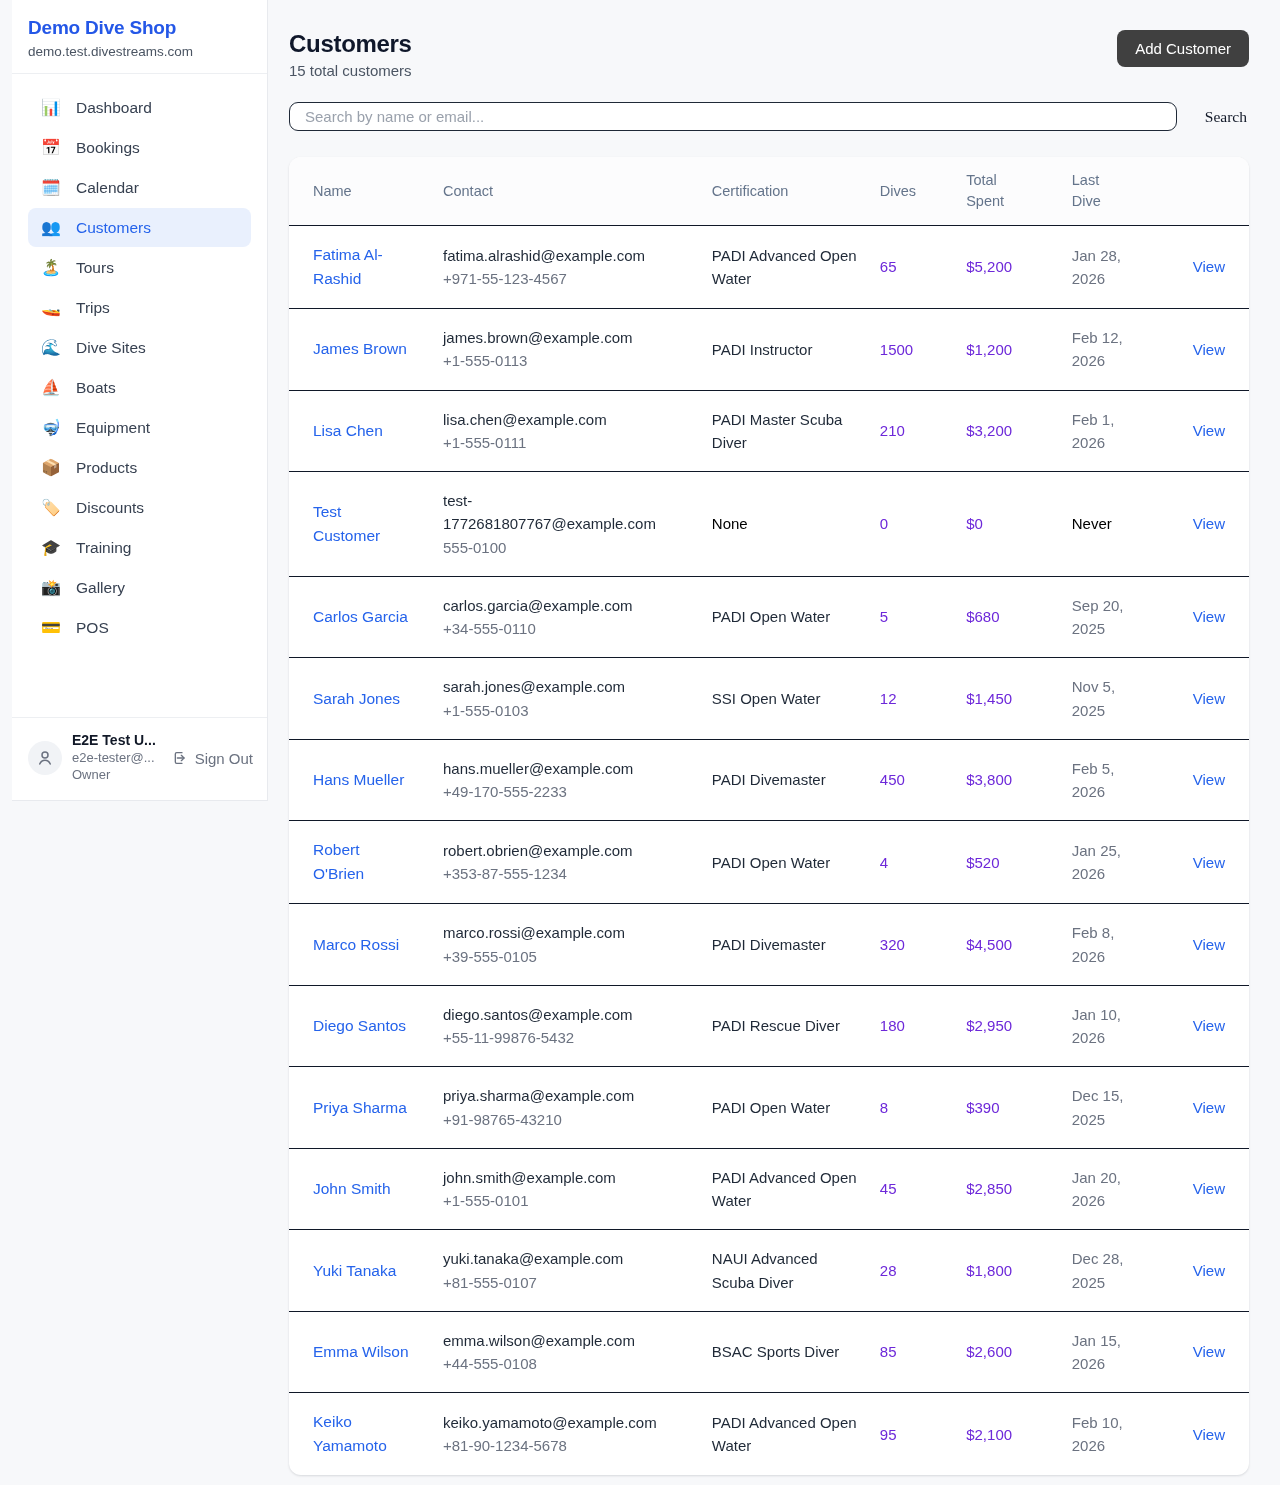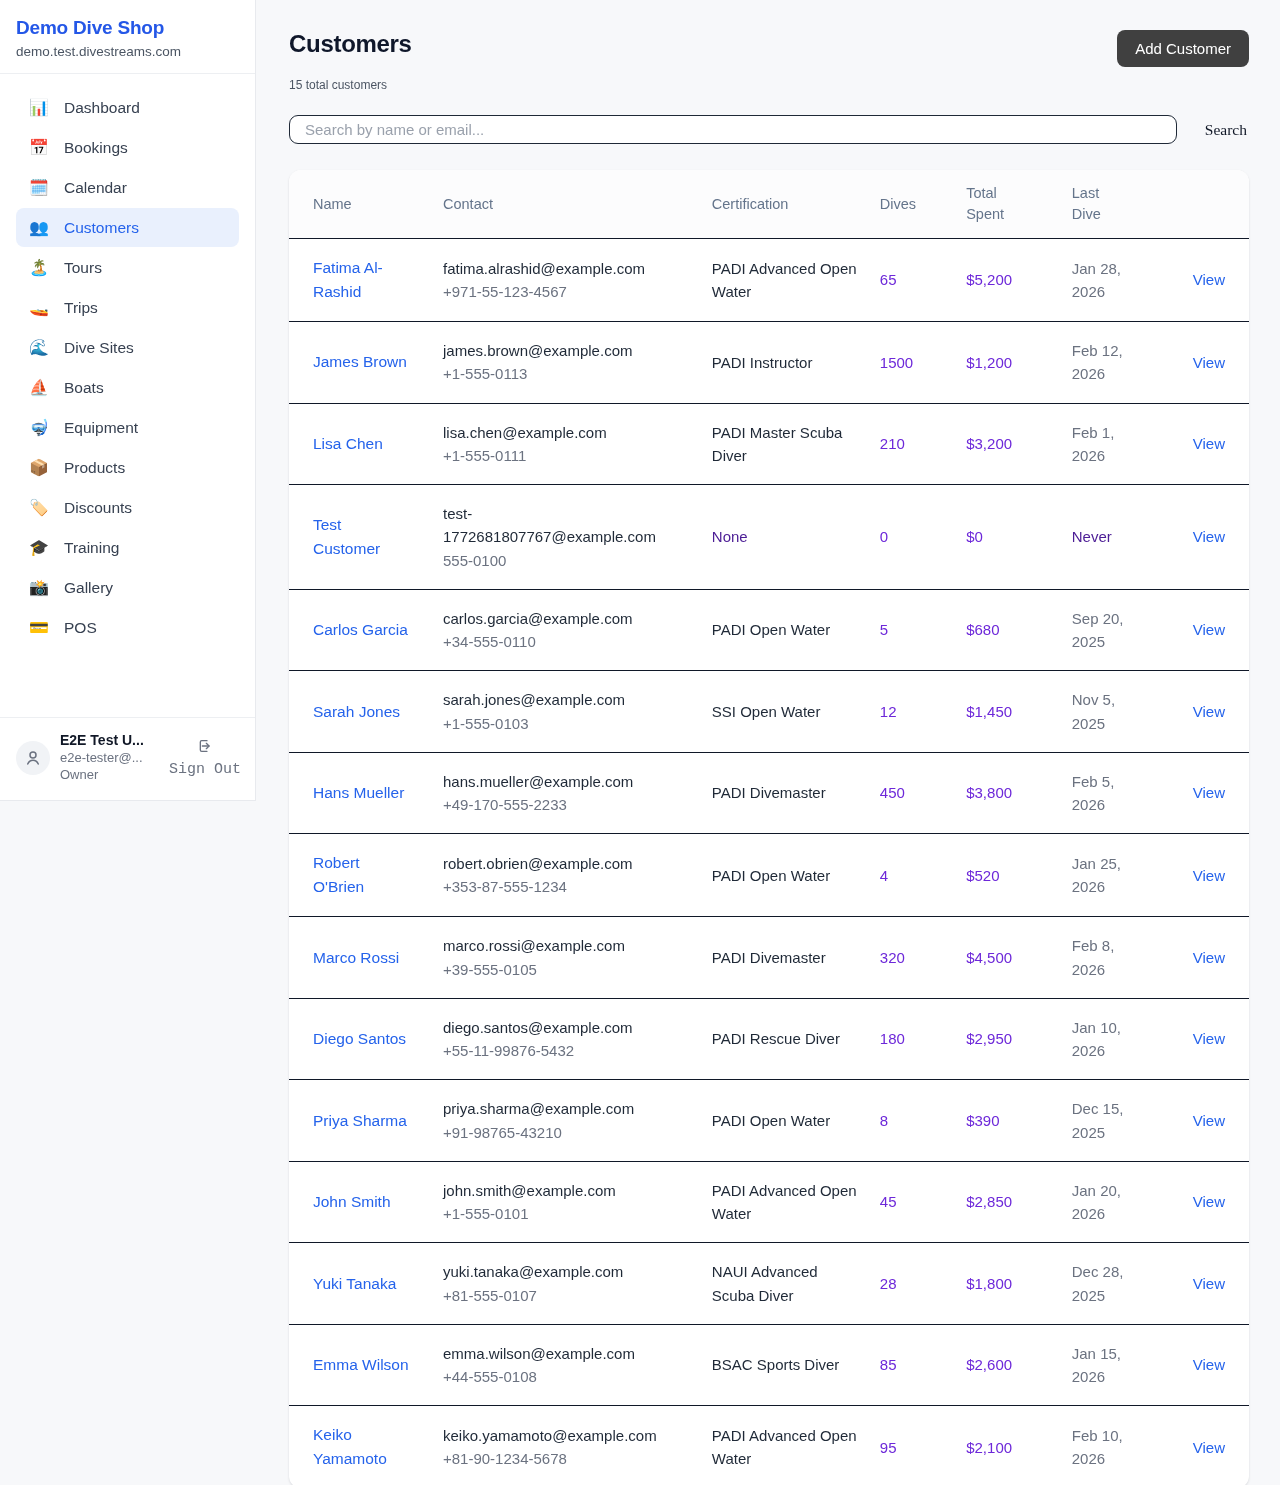--- a/index.html
+++ b/index.html
@@ -7,21 +7,21 @@
   body {
     font-family: "Liberation Sans", sans-serif;
     background: #f7f8fa;
     min-height: 1485px;
     position: relative;
     color: #111827;
   }
 
   
   .sidebar {
-    position: absolute; top: 0; left: 0;
+    position: absolute; top: 0; left: 12px;
     width: 256px; height: 801px;
     background: #ffffff;
     border-right: 1px solid #e8eaee;
     border-bottom: 1px solid #e8eaee;
     display: flex; flex-direction: column;
   }
   .side-head { padding: 17px 16px 14px 16px; border-bottom: 1px solid #edeff2; }
   .brand { color: #2457e7; font-size: 19px; font-weight: bold; letter-spacing: -0.2px; }
   .domain { color: #4b5563; font-size: 13.5px; margin-top: 5px; }
   .nav { padding: 14px 16px 8px 16px; }
@@ -41,28 +41,28 @@
   .avatar {
     width: 34px; height: 34px; border-radius: 50%;
     background: #f1f3f6; flex: 0 0 34px;
     display: flex; align-items: center; justify-content: center;
   }
   .u-name { font-size: 14px; font-weight: bold; color: #111827; margin-bottom: 2px; }
   .u-mail, .u-role { font-size: 13px; color: #6b7280; line-height: 1.3; }
   .signout {
     margin-left: auto; display: flex; align-items: center; gap: 7px;
     color: #6b7280; font-size: 15px; background: none; border: none;
-    font-family: Liberation Mono, monospace; cursor: pointer; white-space: nowrap; flex-direction: column;
+    font-family: Liberation Sans, sans-serif; cursor: pointer; white-space: nowrap;
   }
 
   
   .main { margin-left: 256px; padding: 30px 31px 25px 33px; }
   .page-head { display: flex; justify-content: space-between; align-items: flex-start; }
   .page-title { font-size: 24px; font-weight: 800; color: #0f172a; letter-spacing: -0.3px; }
-  .page-sub { font-size: 12px; color: #4b5563; margin-top: 20px; }
+  .page-sub { font-size: 15px; color: #4b5563; margin-top: 4px; }
   .btn-primary {
     background: #404040; color: #fff; border: none; border-radius: 8px;
     font-size: 15px; font-weight: 500; font-family: inherit;
     padding: 0 18px; height: 37px; cursor: pointer;
   }
   .search-row { display: flex; align-items: center; gap: 26px; margin-top: 23px; }
   .search-input {
     flex: 1; height: 29px; border: 1px solid #1f2937; border-radius: 9px;
     padding: 0 15px; font-size: 15px; font-family: inherit; color: #111827;
     background: #fff; outline: none;
@@ -97,21 +97,21 @@
   tbody td:last-child  { padding-right: 24px; text-align: right; }
   .name-link {
     color: #2563eb; text-decoration: none; font-size: 15.5px;
     display: inline-block; max-width: 96px; cursor: pointer;
   }
   .email { color: #1f2937; display: block; max-width: 218px; word-wrap: break-word; }
   .phone { color: #6b7280; display: block; }
   .cert  { color: #1f2937; display: inline-block; max-width: 150px; }
   .dives, .spent { color: #6d28d9; }
   .date  { color: #6b7280; display: inline-block; max-width: 70px; }
-  .muted { color: #4c1d95; }
+  .muted { color: #000000; }
   .view-link { color: #2563eb; text-decoration: none; font-size: 15px; cursor: pointer; }
 </style>
 </head>
 <body>
 
 <aside class="sidebar">
   <div class="side-head">
     <div class="brand">Demo Dive Shop</div>
     <div class="domain">demo.test.divestreams.com</div>
   </div>

